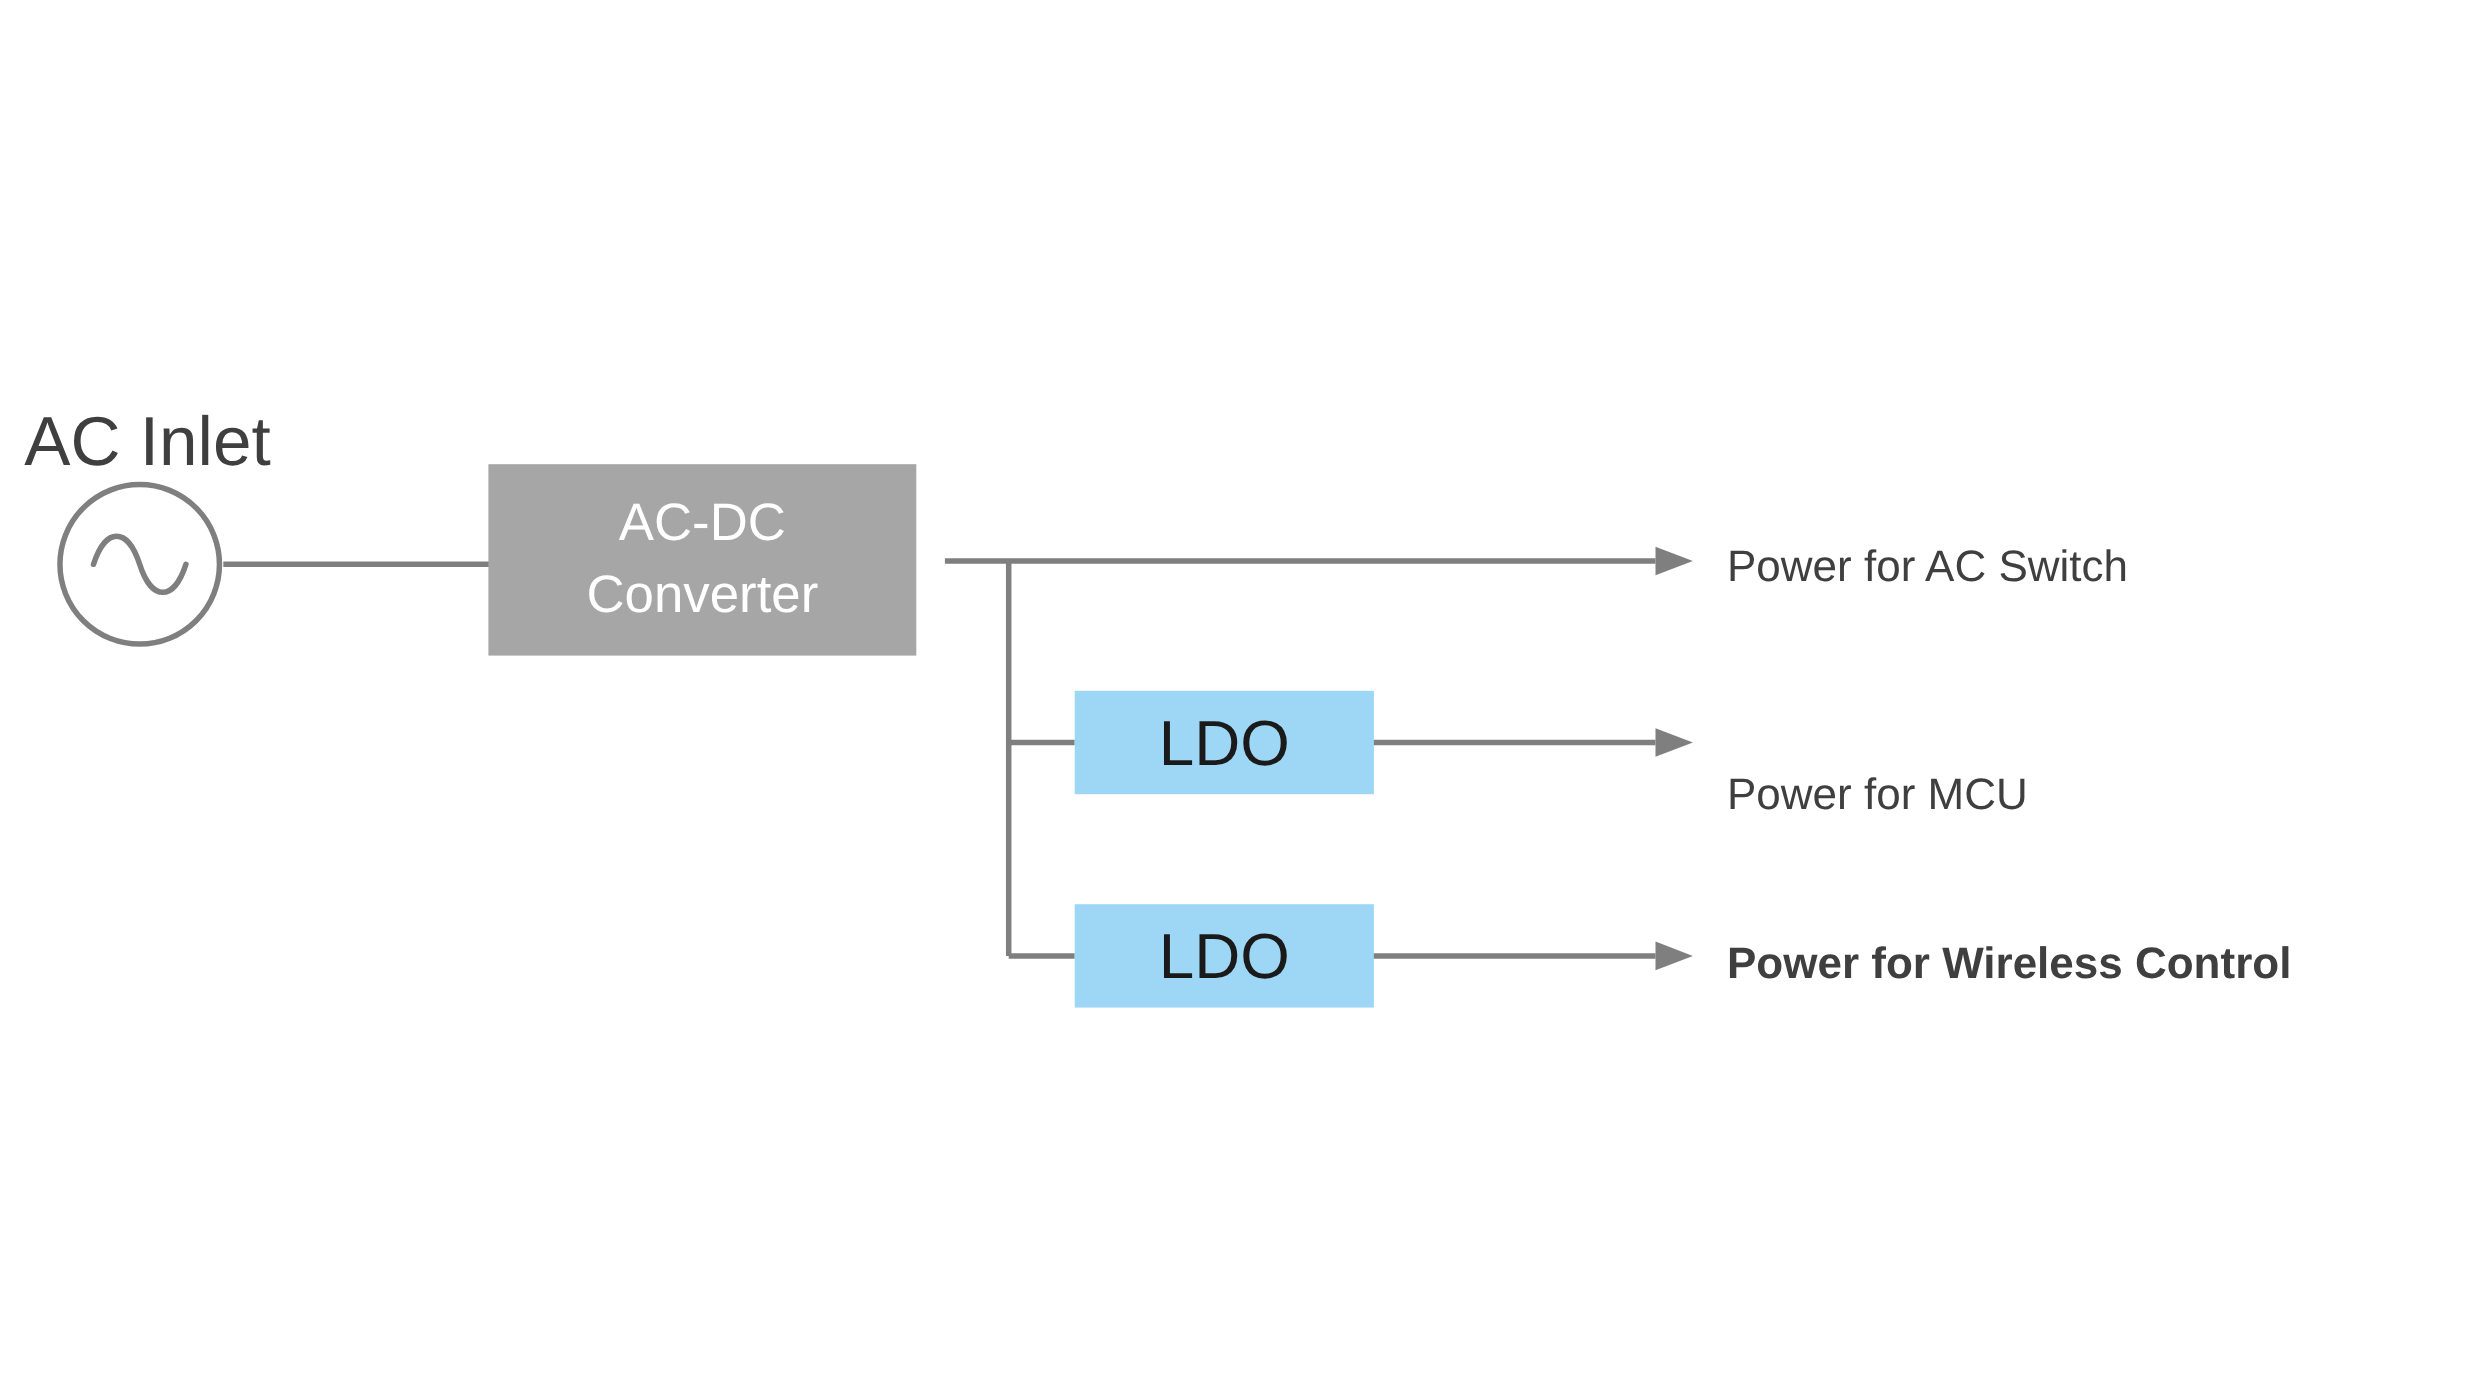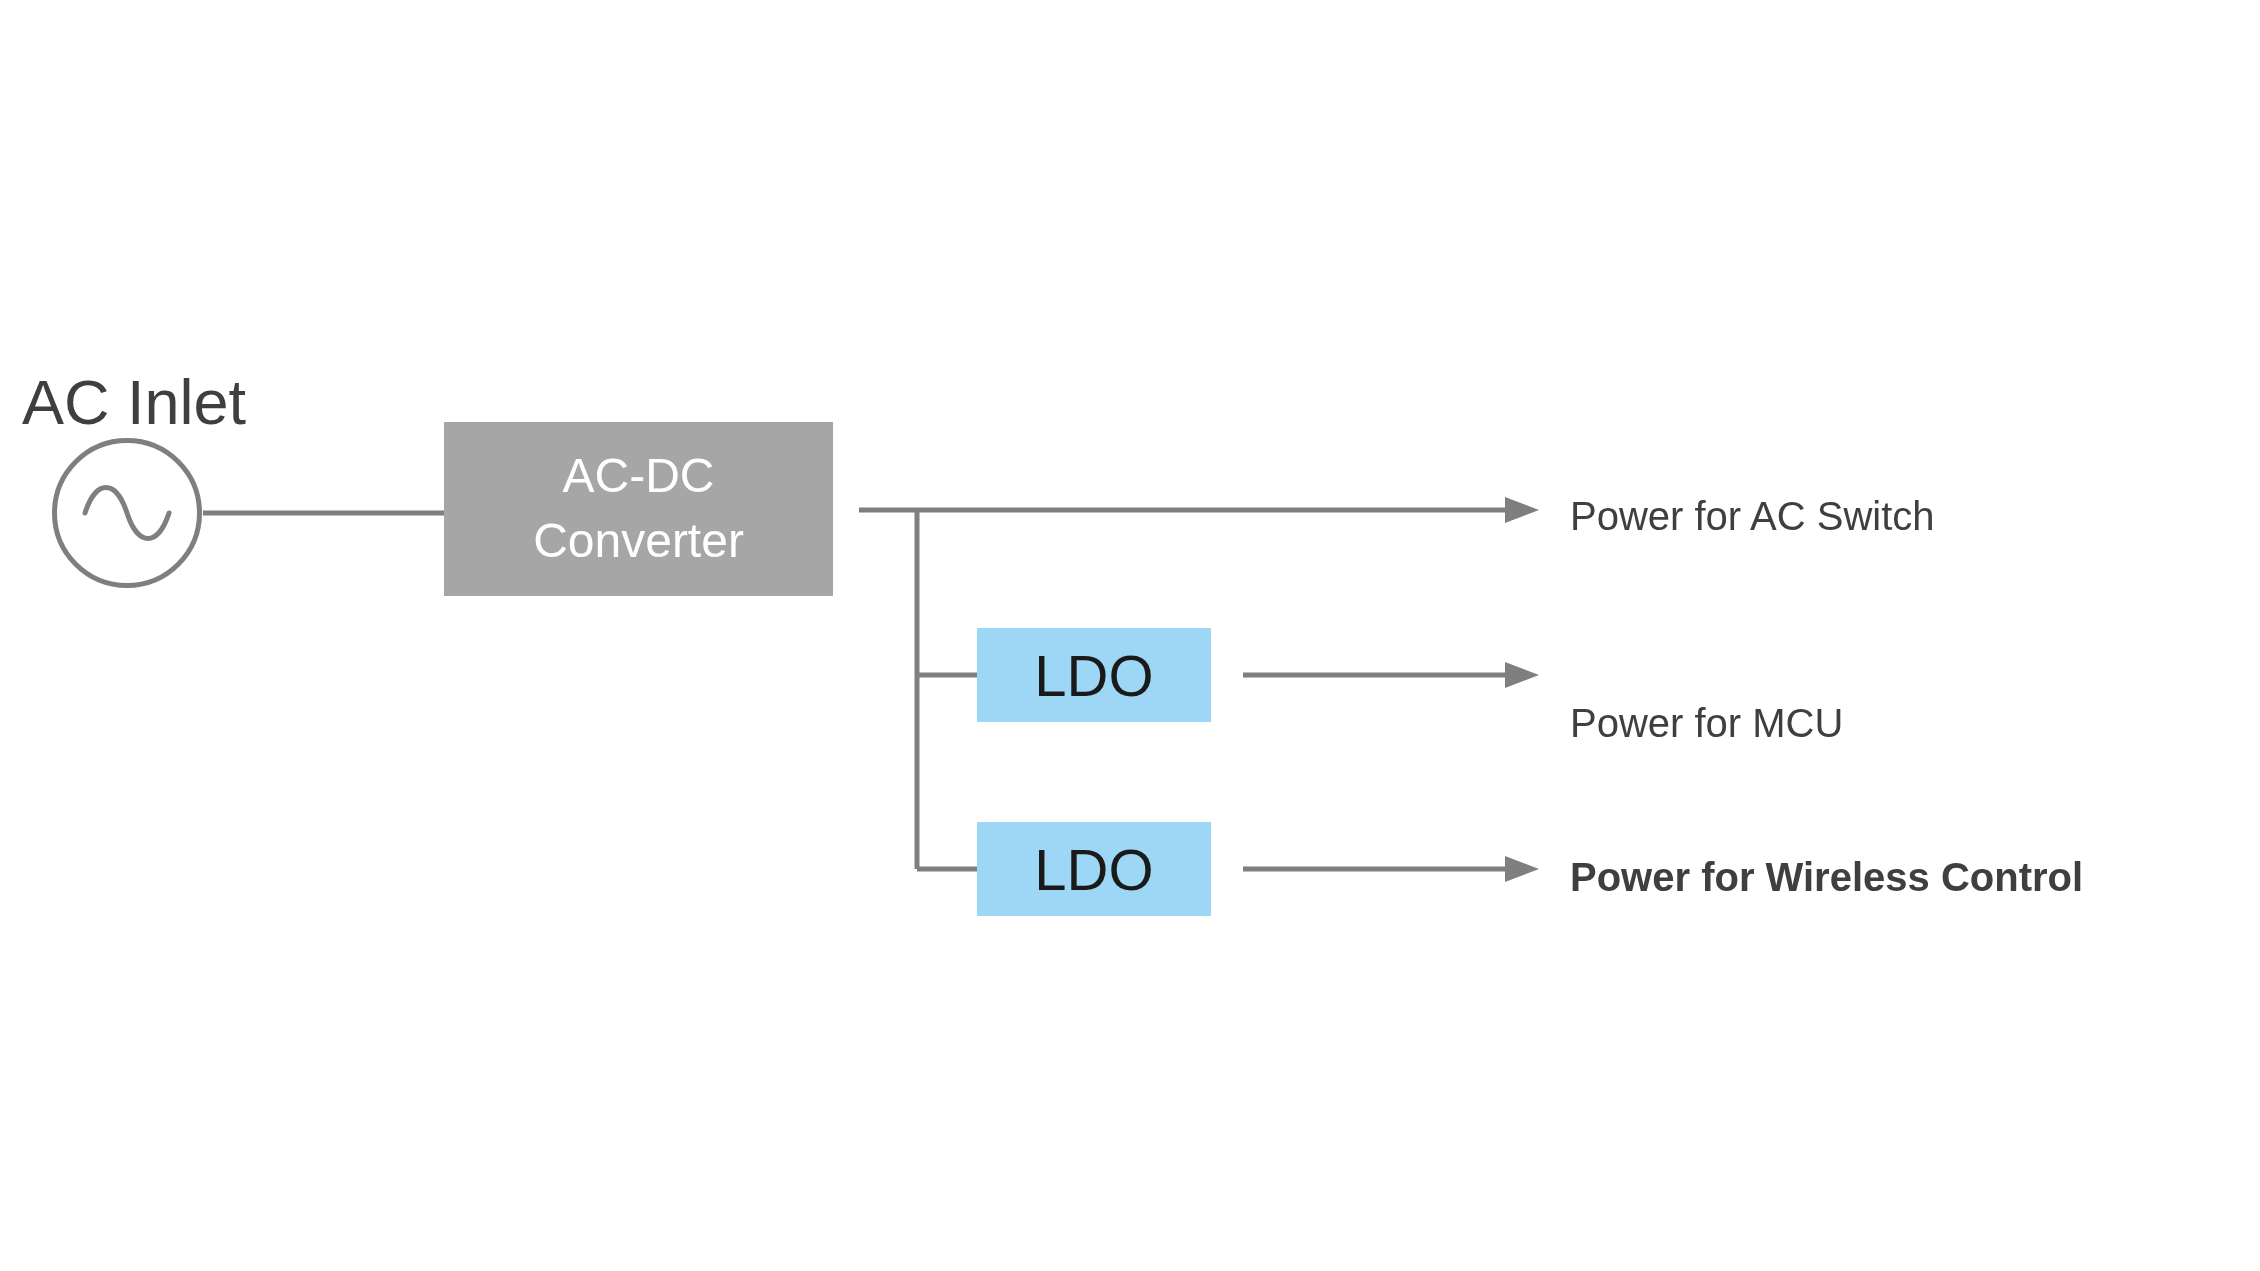--- a/index.html
+++ b/index.html
@@ -60,21 +60,21 @@
     line-height: 1.35;
     display: flex;
     flex-direction: column;
     align-items: center;
     justify-content: center;
     text-align: center;
   }
   .ldo {
     position: absolute;
     left: 977px;
-    width: 234px;
+    width: 272px;
     height: 94px;
     background: #9dd7f5;
     color: #1a1a1a;
     font-size: 58px;
     display: flex;
     align-items: center;
     justify-content: center;
     text-align: center;
   }
   .ldo-1 { top: 628px; }

